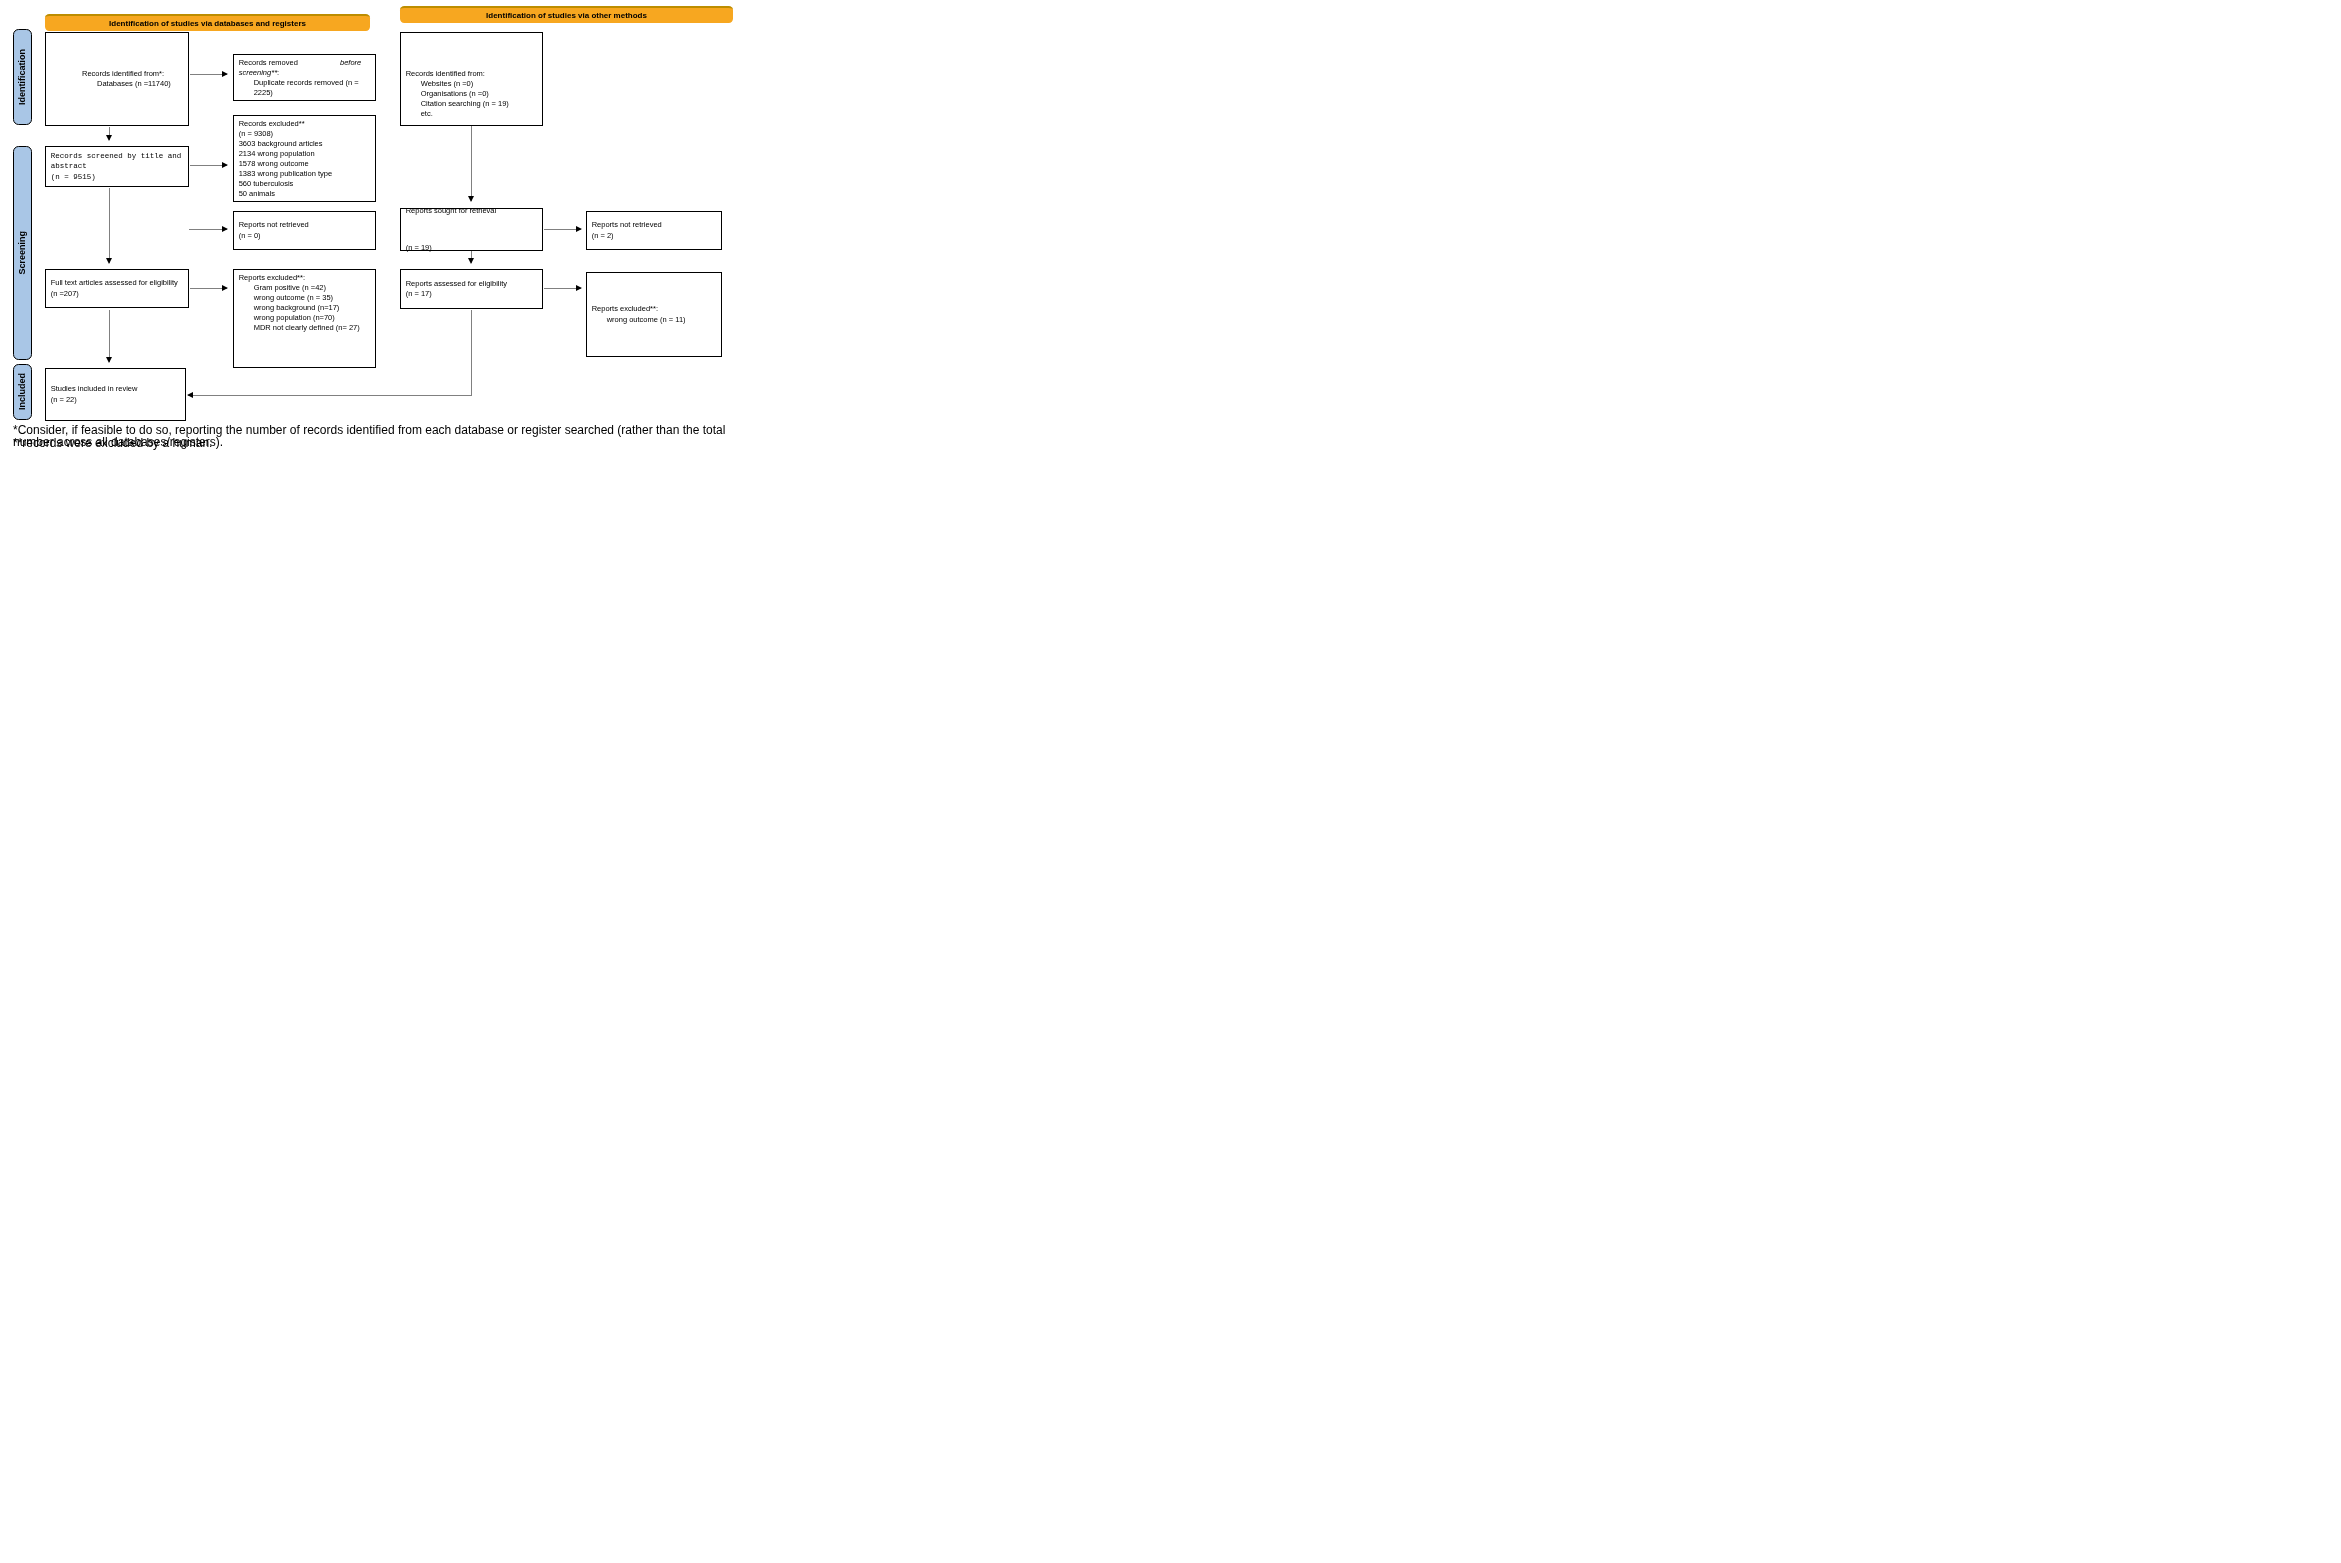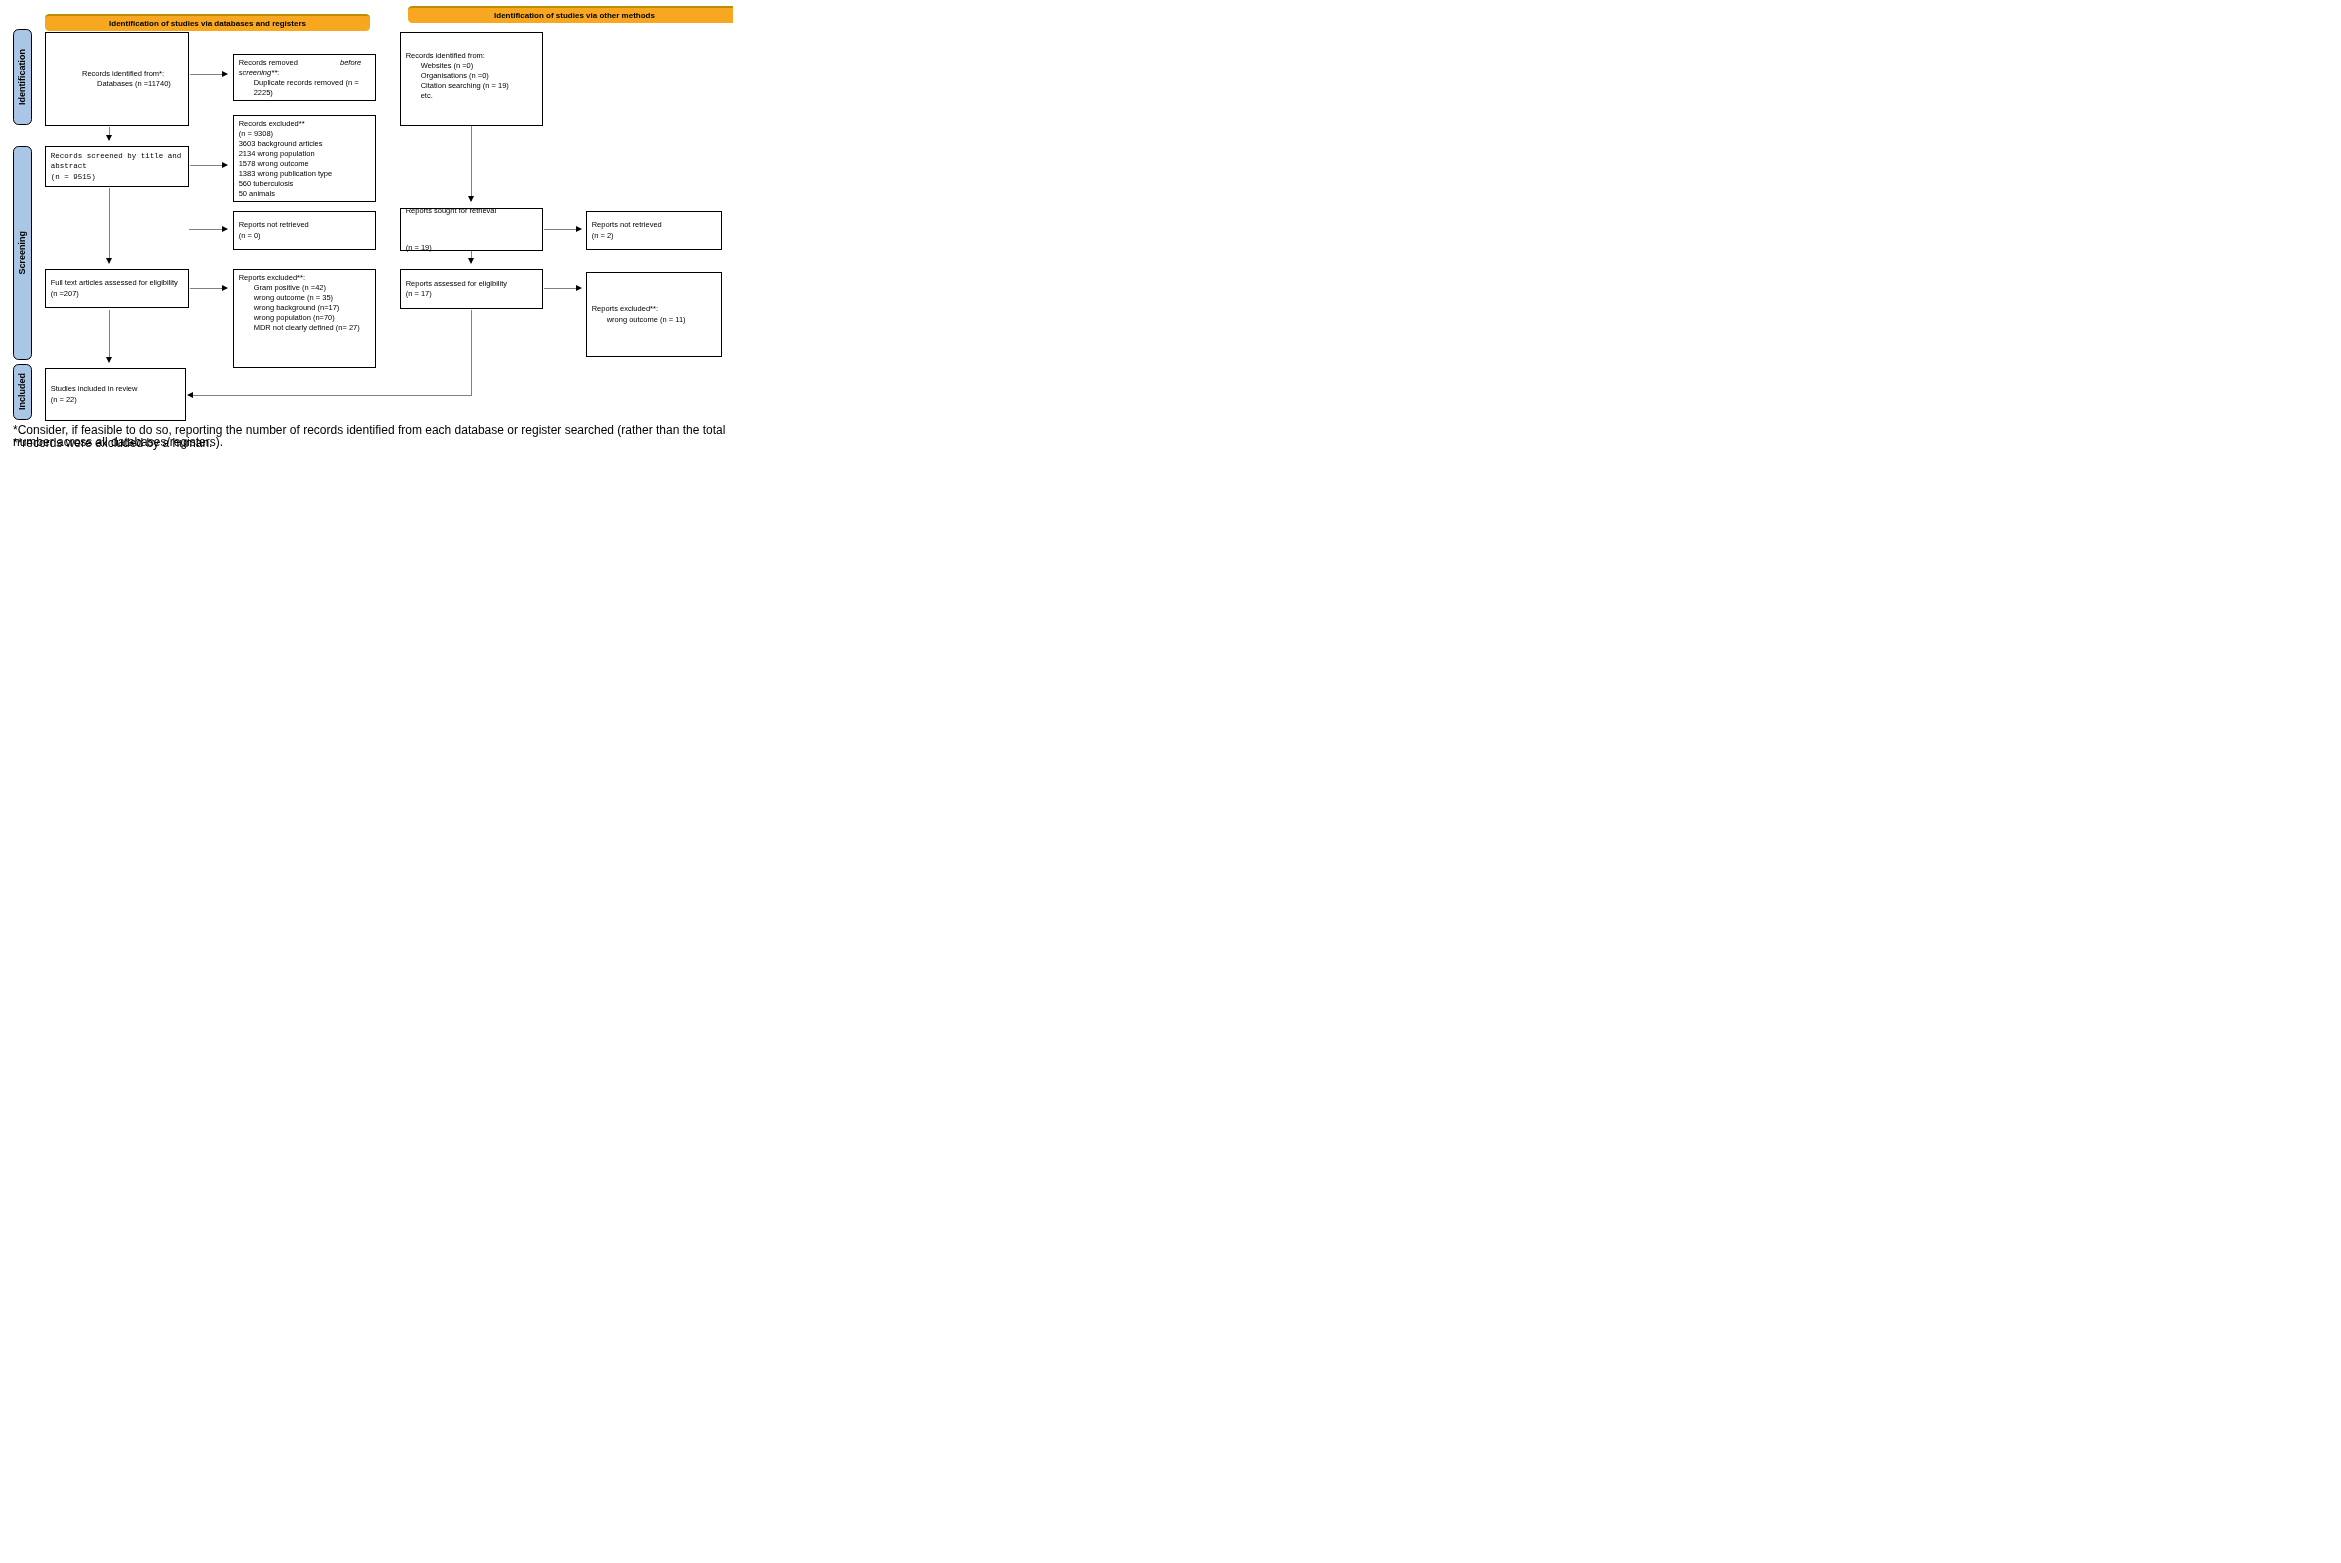--- a/index.html
+++ b/index.html
@@ -2,34 +2,34 @@
 <html style="--banner: #F7A720; --banner-edge: #BD8D00; --sidebar: #A9C6E6; --arrow: #808080;font-size:7.5px"><head>
 <meta charset="utf-8">
 <style>
   html,body{margin:0;padding:0;background:#fff;font-family:"Liberation Sans",sans-serif;color:#000;}
   #canvas{position:relative;width:733px;height:452px;background:#fff;overflow:hidden;}
 
   .banner{position:absolute;top:5.6px;height:17px;background:var(--banner,#F7A720);
     border-top:2.3px solid var(--banner-edge,#BD8D00);border-radius:4.2px;box-sizing:border-box;
     display:flex;align-items:center;justify-content:center;font-weight:bold;font-size:8px;}
   #banner-left{left:45px;width:325px;margin-top:8px;}
-  #banner-right{left:400px;width:333px;margin-left:8px;}
+  #banner-right{left:400px;width:333px;}
 
   .side{position:absolute;left:12.6px;width:19px;background:var(--sidebar,#A9C6E6);
     border:1.4px solid #000;border-radius:5.6px;box-sizing:border-box;
     display:flex;align-items:center;justify-content:center;}
   .side span{writing-mode:vertical-rl;transform:rotate(180deg);font-weight:bold;font-size:9px;white-space:nowrap;}
   #side-ident{top:29px;height:96px;}
   #side-screen{top:146px;height:214px;}
   #side-incl{top:364px;height:56px;}
 
   .box{position:absolute;background:#fff;border:1.4px solid #000;box-sizing:border-box;
     font-size:7.5px;line-height:1.34;padding:2.8px 4.7px;display:flex;flex-direction:column;}
   .box.vc{justify-content:center;}
-  .box.pt40{padding-top:18px;}
+  .box.pt40{padding-top:36px;}
   .line{white-space:normal;}
   .line.ind{padding-left:15px;}
   .it{font-style:italic;padding-left:40px;}
 
   #box-a{left:45px;top:32px;width:144px;height:94px;padding-left:36px;}
   #box-e{left:233px;top:54px;width:143px;height:47px;}
   #box-i{left:400px;top:32px;width:143px;height:94px;}
   #box-b{left:45px;top:146px;width:144px;height:41px;font-family:Liberation Mono, monospace;}
   #box-f{left:233px;top:115px;width:143px;height:87px;}
   #box-g{left:233px;top:211px;width:143px;height:39px;}

